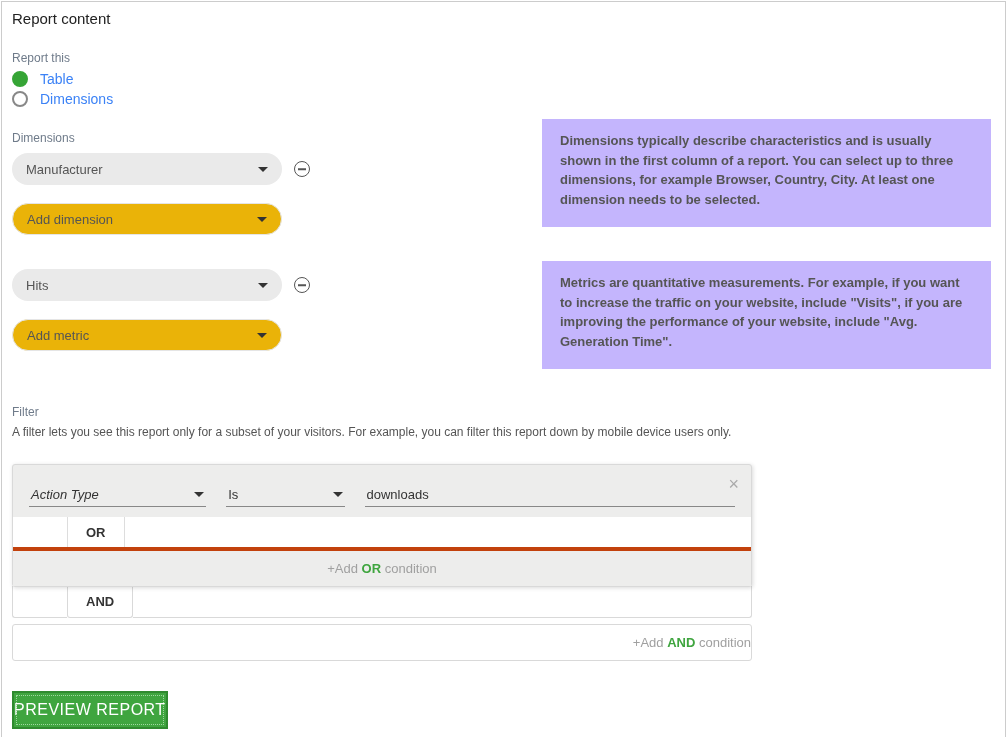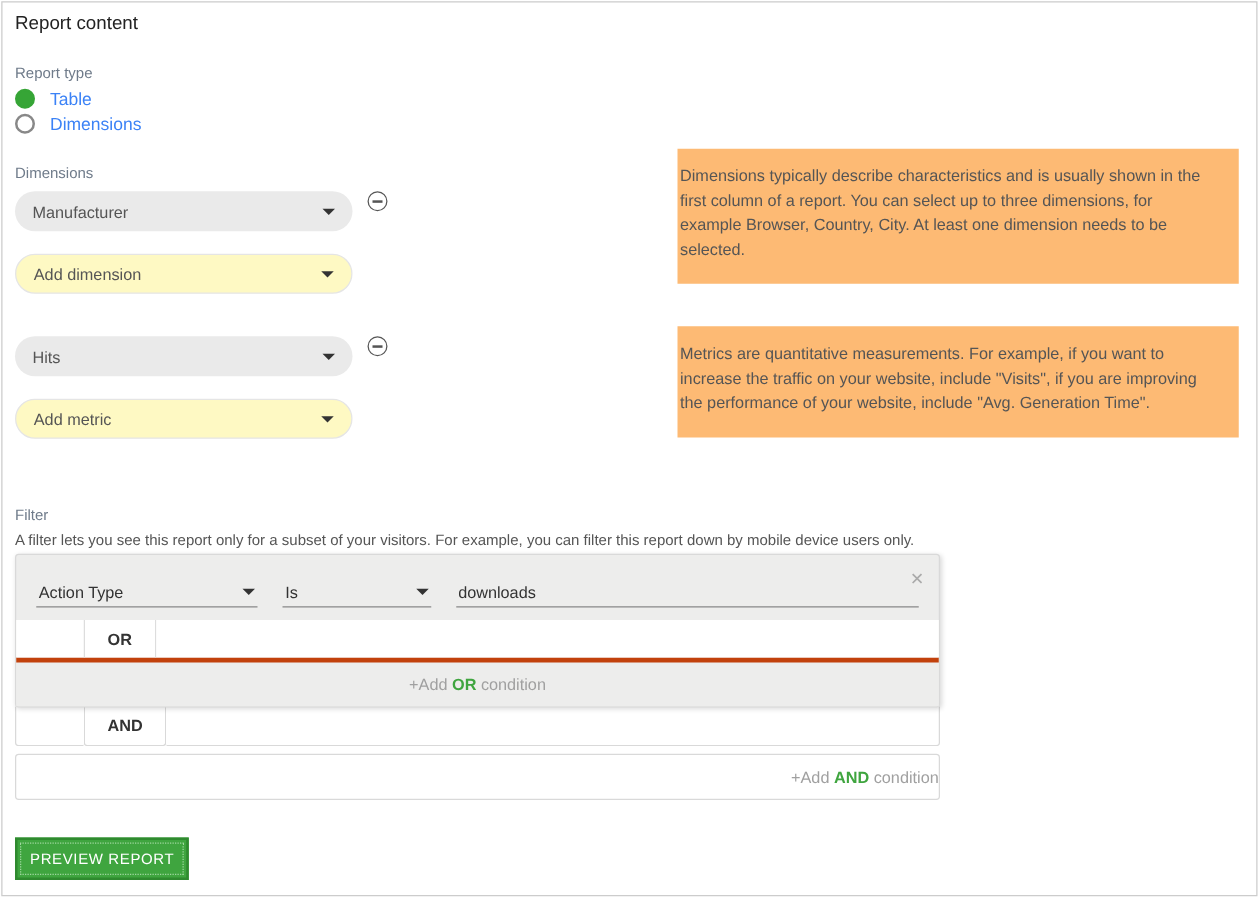--- a/index.html
+++ b/index.html
@@ -50,46 +50,47 @@
   }
   .radio-label { color: #3b82f6; font-size: 14px; }
   
   .row2 {
     display: flex; gap: 30px; align-items: flex-start;
     margin-top: 4px;
   }
   .row2 .left { width: 500px; }
   .row2 .right { flex: 1; }
   .help-box {
-    background: #fdba74;
+    background: #c4b5fd;
     color: #555;
-    padding: 12px 18px 18px 2px;
+    padding: 12px 18px 18px 18px;
     font-size: 13px;
     line-height: 1.5;
     margin-right: 4px;
+    font-weight: bold;
   }
   
   .pill-row {
-    display: flex; align-items: flex-start; gap: 12px;
+    display: flex; align-items: center; gap: 12px;
     margin: 8px 0 18px 0;
   }
   .pill {
     background: #eaeaea;
     border-radius: 18px;
     height: 32px;
     width: 270px;
     display: flex; align-items: center;
     padding: 0 14px;
     color: #555;
     font-size: 13px;
     cursor: pointer;
     justify-content: space-between;
   }
   .pill.empty {
-    background: #fef9c3;
+    background: #eab308;
     border: 1px solid #e5e5e5;
   }
   .caret {
     width: 0; height: 0;
     border-left: 5px solid transparent;
     border-right: 5px solid transparent;
     border-top: 5px solid #333;
   }
   .remove-circle {
     width: 16px; height: 16px;
@@ -102,21 +103,21 @@
   .remove-circle::before {
     content: "";
     position: absolute;
     left: 3px; right: 3px; top: 50%;
     height: 1.5px; background: #555;
     transform: translateY(-50%);
   }
   
   .filter-desc {
     color: #555; font-size: 12px;
-    margin-bottom: 4px;
+    margin-bottom: 25px;
   }
   .filter-cond-group {
     background: #ededec;
     border: 1px solid #d9d9d9;
     border-radius: 3px;
     position: relative;
     padding-bottom: 0;
     box-shadow: 1px 1px 4px rgba(0,0,0,0.15);
   }
   .filter-fields {
@@ -130,21 +131,21 @@
     background: transparent;
     font-size: 13px;
     padding: 4px 2px;
     color: #333;
     outline: none;
   }
   .ufield.sel {
     display: flex; justify-content: space-between; align-items: center;
     cursor: pointer;
   }
-  .ufield.w1 { width: 210px; }
+  .ufield.w1 { width: 210px; font-style: italic; }
   .ufield.w2 { width: 140px; align-items: center; }
   .ufield.w3 { width: 440px; }
   .close-x {
     position: absolute; right: 12px; top: 10px;
     color: #aaa; font-size: 18px; cursor: pointer;
     line-height: 1;
   }
   .or-row {
     display: flex; align-items: stretch;
     height: 30px;
@@ -204,35 +205,35 @@
   }
   .add-and-box .kw { color: #3fa53f; font-weight: 700; }
   .preview-btn {
     display: inline-block;
     margin: 30px 0 0 0;
     background: #3fa53f;
     color: #fff;
     border: 2px solid #2f8a2f;
     outline: 1px dotted #9fd79f;
     outline-offset: -5px;
-    padding: 8px 10px;
-    font-size: 12px;
+    padding: 8px 0;
+    font-size: 16px;
     letter-spacing: 0.5px;
     cursor: pointer;
     text-transform: uppercase;
   }
 </style>
 </head>
 <body>
 
 <div class="panel">
   <div class="panel-title">Report content</div>
 
   <div class="section">
-    <div class="section-label">Report type</div>
+    <div class="section-label">Report this</div>
 
     <div class="radio-row">
       <span class="radio-outer selected"></span>
       <span class="radio-label">Table</span>
     </div>
     <div class="radio-row">
       <span class="radio-outer"></span>
       <span class="radio-label">Dimensions</span>
     </div>
   </div>

